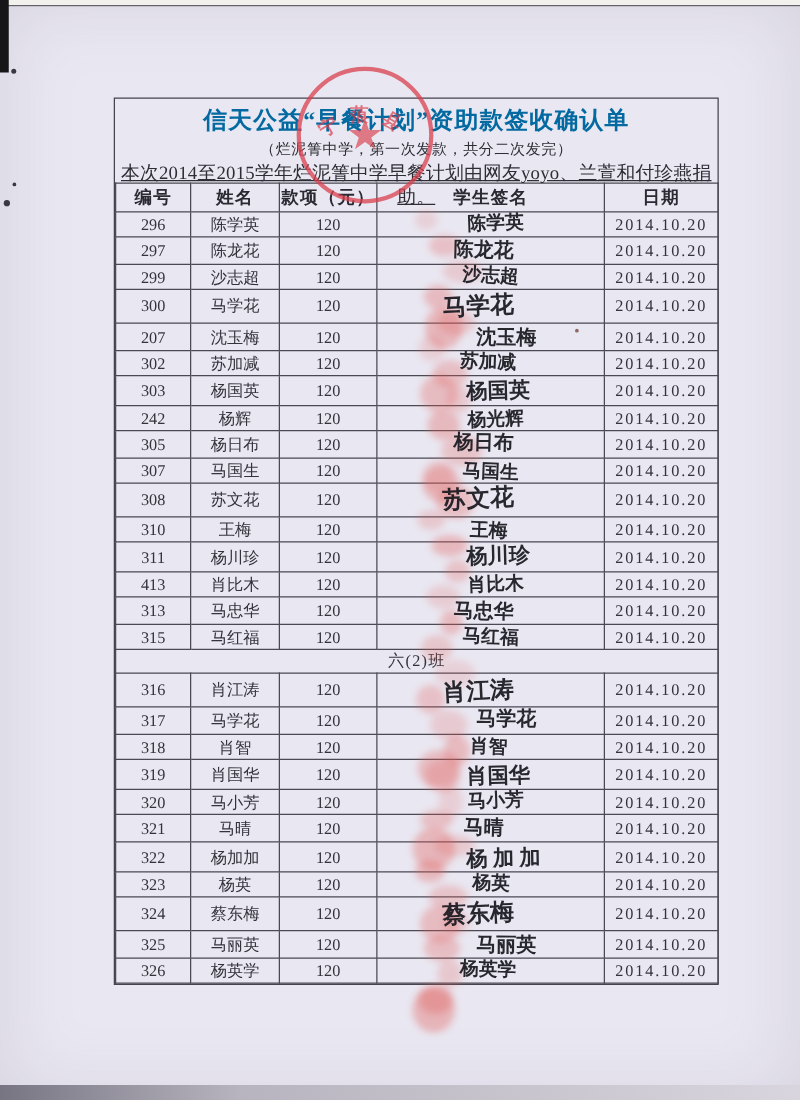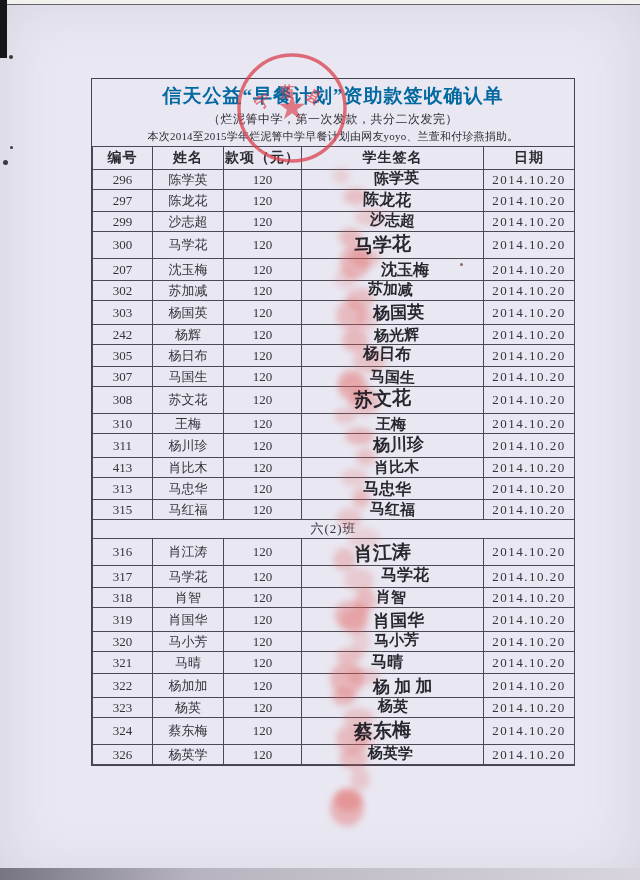--- a/index.html
+++ b/index.html
@@ -22,21 +22,21 @@
 
   
   .sheet{
     position:absolute;left:91px;top:78px;width:484px;
     border:1px solid #45444e;box-sizing:border-box;background:transparent;
     color:#2e2d35;
   }
   .title-block{height:63px;text-align:center;overflow:visible;}
   .doc-title{margin:4px 0 0 0;font-size:19px;font-weight:700;letter-spacing:1px;color:#0369a1;}
   .doc-sub1{font-size:12px;margin-top:2px;letter-spacing:.5px;}
-  .doc-sub2{font-size:11px;margin-top:1px;letter-spacing:.2px;}
+  .doc-sub2{font-size:15px;margin-top:1px;letter-spacing:.2px;text-decoration:underline;}
 
   table.grid{width:100%;border-collapse:collapse;table-layout:fixed;}
   table.grid th,table.grid td{
     border:1px solid #4b4a54;box-sizing:border-box;
     text-align:center;vertical-align:middle;overflow:visible;
     padding:0;font-family:"Liberation Serif","DejaVu Serif",serif;
   }
   table.grid th{height:23px;font-size:14px;font-weight:700;letter-spacing:1px;color:#2b2a32;}
   table.grid td{height:19px;font-size:13px;color:#34333c;}
   td.c-date{font-size:12.5px;letter-spacing:1.5px;}
@@ -250,20 +250,27 @@
             <td class="c-name">杨英</td>
             <td class="c-amt">120</td>
             <td class="c-sig"><span class="sig" style="font-size: 15px; transform: translate(0px, -1px) rotate(2.5deg);">杨英</span></td>
             <td class="c-date">2014.10.20</td>
           </tr>
           <tr>
             <td class="c-no">324</td>
             <td class="c-name">蔡东梅</td>
             <td class="c-amt">120</td>
             <td class="c-sig"><span class="sig" style="font-size: 19px; transform: translate(-10px, 0px) rotate(-3deg);">蔡东梅</span></td>
+            <td class="c-date">2014.10.20</td>
+          </tr>
+          <tr>
+            <td class="c-no">325</td>
+            <td class="c-name">马丽英</td>
+            <td class="c-amt">120</td>
+            <td class="c-sig"><span class="sig" style="font-size: 16px; transform: translate(12px, 1px) rotate(0.5deg);">马丽英</span></td>
             <td class="c-date">2014.10.20</td>
           </tr>
           <tr>
             <td class="c-no">326</td>
             <td class="c-name">杨英学</td>
             <td class="c-amt">120</td>
             <td class="c-sig"><span class="sig" style="font-size: 15px; transform: translate(-2px, -1px) rotate(2deg);">杨英学</span></td>
             <td class="c-date">2014.10.20</td>
           </tr>
         </tbody>

